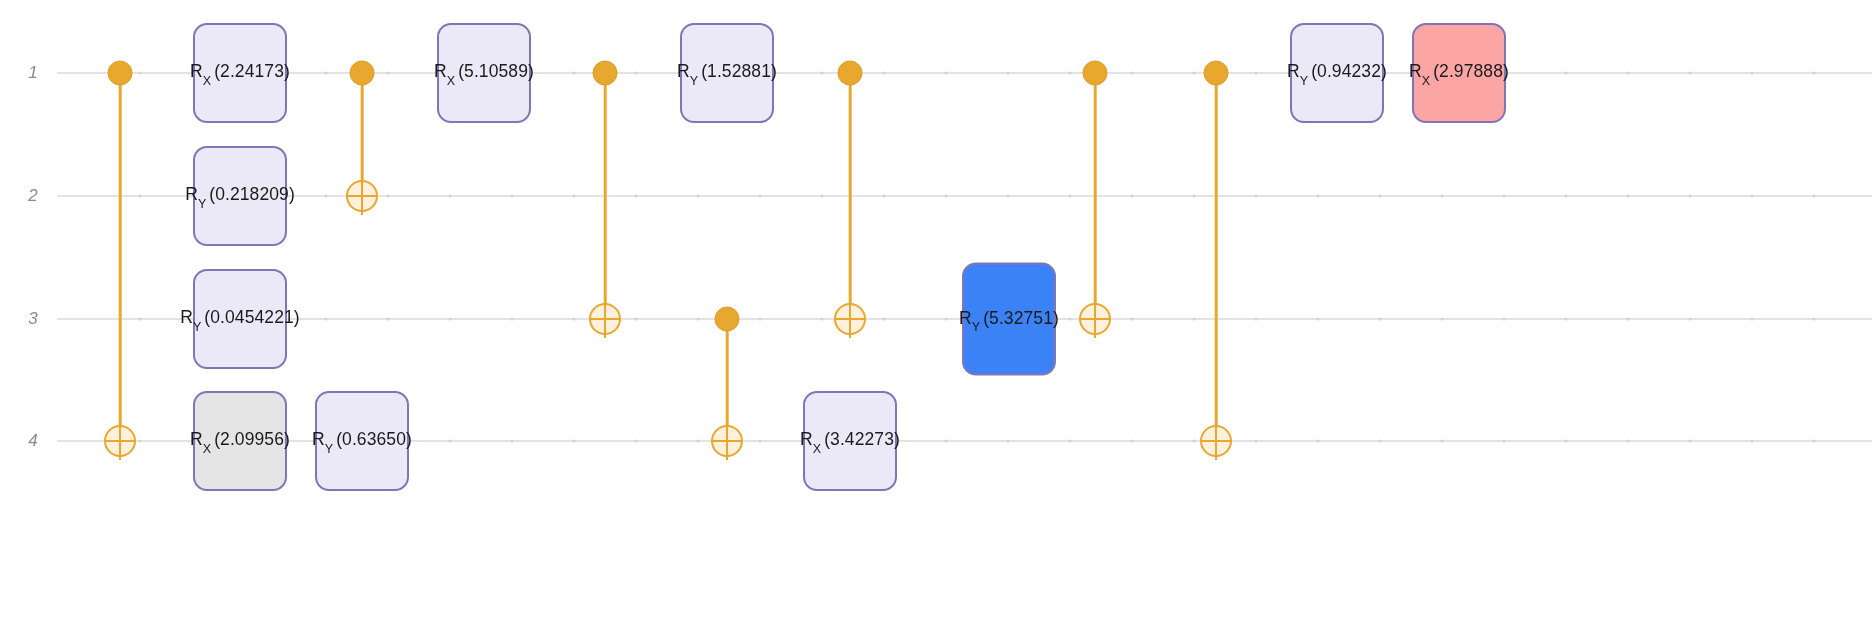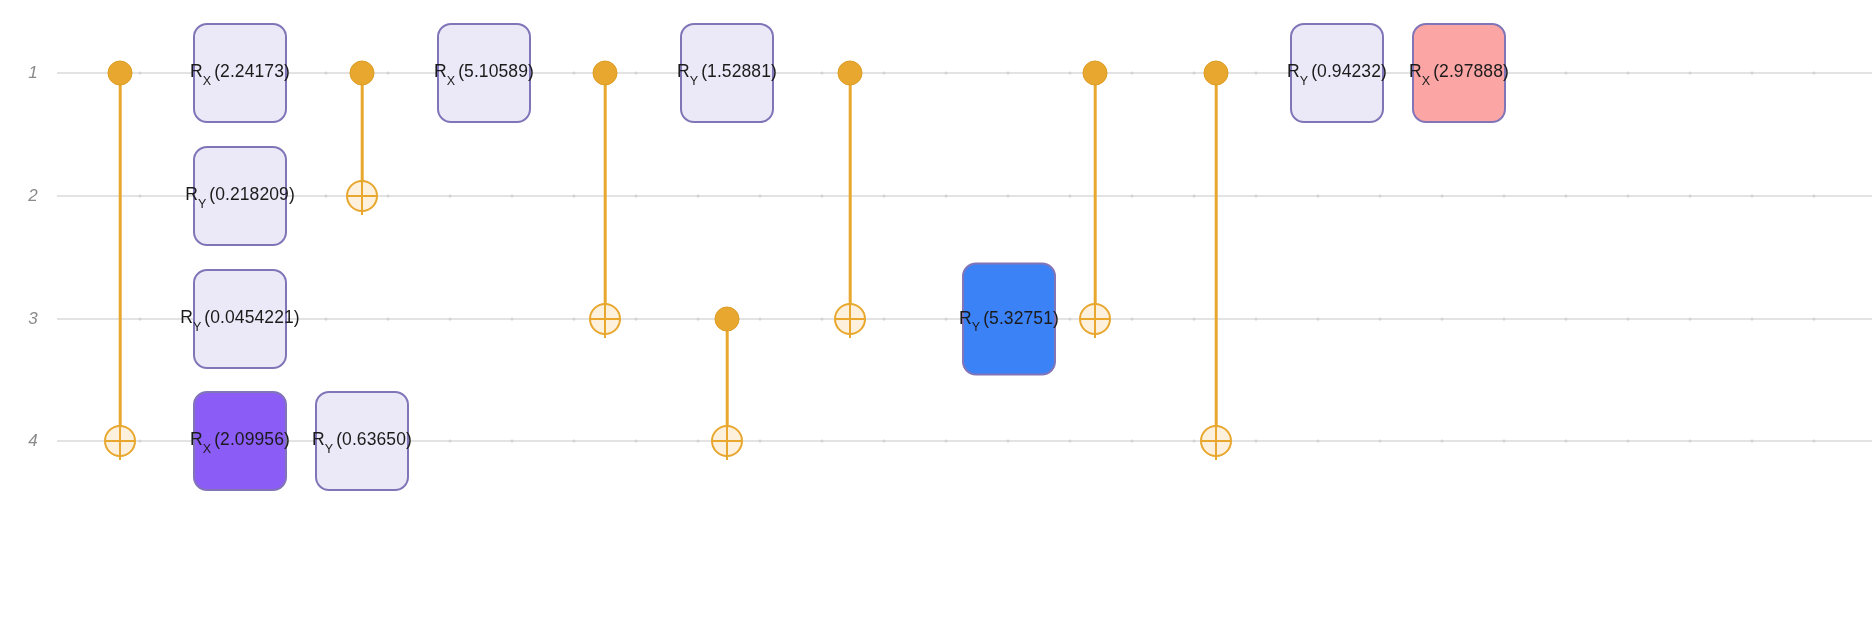--- a/index.html
+++ b/index.html
@@ -243,31 +243,34 @@
     <div class="cnot-target" style="left: 1216px; top: 441px; background: rgb(253, 240, 220); border-color: rgb(232, 167, 46);"></div>
     <div class="gate-box" style="left: 240px; top: 73px; width: 94px; height: 100px; background: rgb(235, 233, 247); border-color: rgb(129, 117, 184);">
       <span class="glabel"><span>R</span><span class="gsub">X</span><span class="gparen">(2.24173)</span></span>
     </div>
     <div class="gate-box" style="left: 240px; top: 196px; width: 94px; height: 100px; background: rgb(235, 233, 247); border-color: rgb(129, 117, 184);">
       <span class="glabel"><span>R</span><span class="gsub">Y</span><span class="gparen">(0.218209)</span></span>
     </div>
     <div class="gate-box" style="left: 240px; top: 319px; width: 94px; height: 100px; background: rgb(235, 233, 247); border-color: rgb(129, 117, 184);">
       <span class="glabel"><span>R</span><span class="gsub">Y</span><span class="gparen">(0.0454221)</span></span>
     </div>
-    <div class="gate-box" style="left: 240px; top: 441px; width: 94px; height: 100px; background: #8b5cf6; border-color: rgb(129, 117, 184);">
+    <div class="gate-box" style="left: 240px; top: 441px; width: 94px; height: 100px; background: #e5e5e5; border-color: rgb(129, 117, 184);">
       <span class="glabel"><span>R</span><span class="gsub">X</span><span class="gparen">(2.09956)</span></span>
     </div>
     <div class="gate-box" style="left: 362px; top: 441px; width: 94px; height: 100px; background: rgb(235, 233, 247); border-color: rgb(129, 117, 184);">
       <span class="glabel"><span>R</span><span class="gsub">Y</span><span class="gparen">(0.63650)</span></span>
     </div>
     <div class="gate-box" style="left: 484px; top: 73px; width: 94px; height: 100px; background: rgb(235, 233, 247); border-color: rgb(129, 117, 184);">
       <span class="glabel"><span>R</span><span class="gsub">X</span><span class="gparen">(5.10589)</span></span>
     </div>
     <div class="gate-box" style="left: 727px; top: 73px; width: 94px; height: 100px; background: rgb(235, 233, 247); border-color: rgb(129, 117, 184);">
       <span class="glabel"><span>R</span><span class="gsub">Y</span><span class="gparen">(1.52881)</span></span>
+    </div>
+    <div class="gate-box" style="left: 850px; top: 441px; width: 94px; height: 100px; background: rgb(235, 233, 247); border-color: rgb(129, 117, 184);">
+      <span class="glabel"><span>R</span><span class="gsub">X</span><span class="gparen">(3.42273)</span></span>
     </div>
     <div class="gate-box" style="left: 972px; top: 319px; width: 94px; height: 113px; background: #3b82f6; border-color: rgb(129, 117, 184); margin-left: 37px;">
       <span class="glabel"><span>R</span><span class="gsub">Y</span><span class="gparen">(5.32751)</span></span>
     </div>
     <div class="gate-box" style="left: 1337px; top: 73px; width: 94px; height: 100px; background: rgb(235, 233, 247); border-color: rgb(129, 117, 184);">
       <span class="glabel"><span>R</span><span class="gsub">Y</span><span class="gparen">(0.94232)</span></span>
     </div>
     <div class="gate-box" style="left: 1459px; top: 73px; width: 94px; height: 100px; background: #fca5a5; border-color: rgb(129, 117, 184);">
       <span class="glabel"><span>R</span><span class="gsub">X</span><span class="gparen">(2.97888)</span></span>
     </div>

